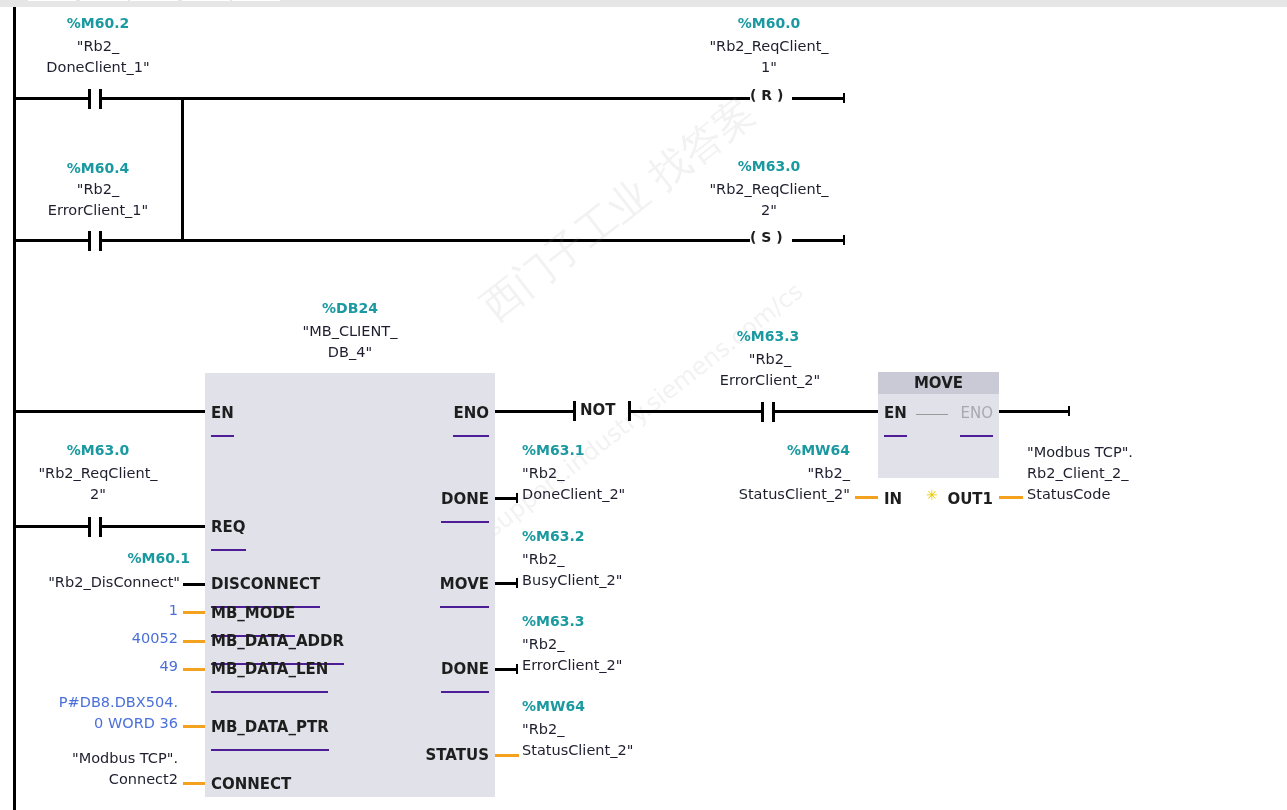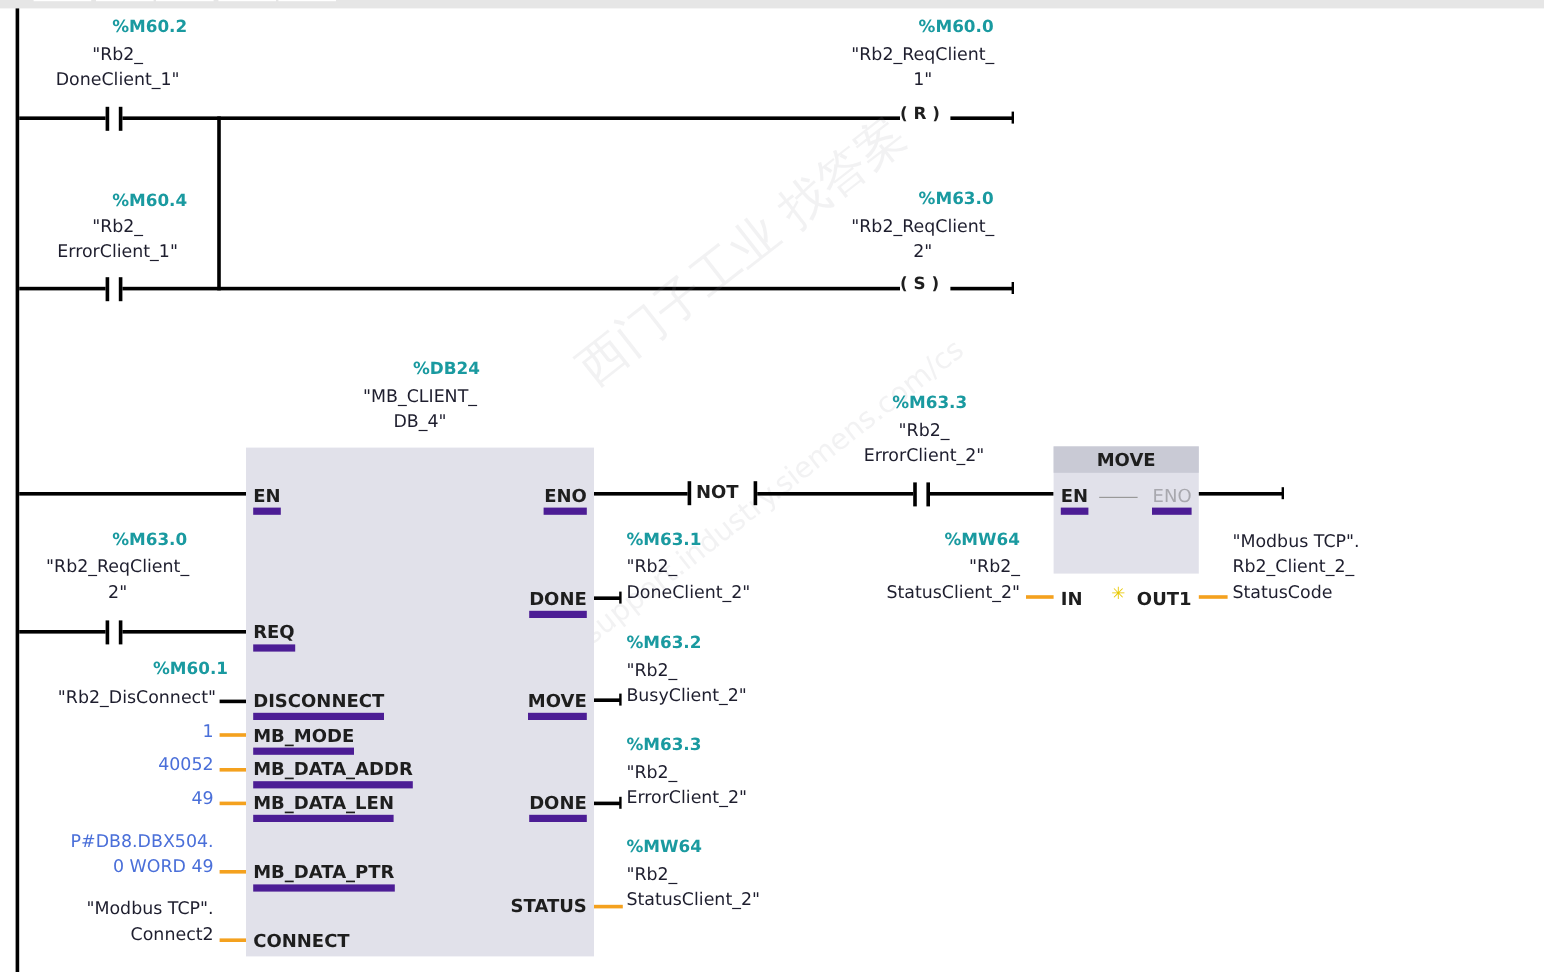--- a/index.html
+++ b/index.html
@@ -3,35 +3,35 @@
 <meta charset="utf-8">
 <style>
   html, body { margin:0; padding:0; }
   body { width:1287px; height:810px; position:relative; overflow:hidden; background:#ffffff;
          font-family:"DejaVu Sans", sans-serif; color:#1e1e1e; }
   .topbar { position:absolute; left:0; top:0; width:1287px; height:7px; background:#e6e6e6; }
   .topbar .tab { position:absolute; top:0; height:1px; width:48px; background:#ffffff; }
   .abs { position:absolute; }
   .line { position:absolute; background:#000; }
   .rail { left:13px; top:7px; width:3px; height:803px; }
-  .addr { color:#1a9aa0; font-weight:bold; font-size:14px; text-align:right; white-space:nowrap; }
+  .addr { color:#1a9aa0; font-weight:bold; font-size:14px; text-align:center; white-space:nowrap; }
   .sym { color:#1e1e2e; font-size:14.5px; line-height:21px; text-align:center; white-space:pre; }
   .sym.right { text-align:right; }
   .sym.left { text-align:left; }
   .const { color:#4a6fd9; font-size:14.5px; line-height:21px; text-align:right; white-space:pre; }
   .contact { position:absolute; width:14px; height:20px; }
   .contact:before, .contact:after { content:""; position:absolute; top:0; width:3px; height:20px; background:#000; }
   .contact:before { left:0; } .contact:after { right:0; }
   .coil { position:absolute; font-weight:bold; font-size:14px; white-space:nowrap; }
   .endcap { position:absolute; width:2px; height:10px; background:#000; }
   .box { position:absolute; background:#e1e1ea; }
   .box-title { position:absolute; left:0; right:0; top:0; height:22px; background:#c9cad5; text-align:center;
                font-weight:bold; font-size:15px; line-height:22px; color:#1e1e1e; }
   .pin { position:absolute; font-size:15px; font-weight:bold; color:#1e1e1e; white-space:nowrap; }
-  .pin.under { border-bottom:6px solid #4c1d95; padding-bottom:1px; }
+  .pin.under { border-bottom:2px solid #4c1d95; padding-bottom:13px; }
   .pin.gray { color:#a8a8ae; }
   .wire-o { position:absolute; height:3px; background:#f4a11e; }
   .watermark { position:absolute; left:470px; top:290px; transform:rotate(-38deg); transform-origin:left top;
                font-size:40px; color:rgba(150,150,160,0.12); white-space:nowrap; pointer-events:none; }
   .watermark2 { position:absolute; left:480px; top:520px; transform:rotate(-38deg); transform-origin:left top;
                font-size:24px; color:rgba(150,150,160,0.12); white-space:nowrap; pointer-events:none; }
   .star { color:#e8c800; font-weight:bold; }
 </style>
 </head>
 <body>
@@ -114,21 +114,21 @@
 <div class="abs const" style="left:120px;top:600px;width:58px">1</div>
 <div class="wire-o" style="left:183px;top:611px;width:22px"></div>
 
 <div class="abs const" style="left:100px;top:628px;width:78px">40052</div>
 <div class="wire-o" style="left:183px;top:640px;width:22px"></div>
 
 <div class="abs const" style="left:120px;top:656px;width:58px">49</div>
 <div class="wire-o" style="left:183px;top:668px;width:22px"></div>
 
 <div class="abs const" style="left:30px;top:692px;width:148px">P#DB8.DBX504.
-0 WORD 49</div>
+0 WORD 36</div>
 <div class="wire-o" style="left:183px;top:725px;width:22px"></div>
 
 <div class="abs sym right" style="left:30px;top:748px;width:148px">"Modbus TCP".
 Connect2</div>
 <div class="wire-o" style="left:183px;top:782px;width:22px"></div>
 
 <div class="line" style="left:495px;top:410px;width:78px;height:3px"></div>
 <div class="line" style="left:573px;top:401px;width:3px;height:20px"></div>
 <div class="abs" style="left:580px;top:401px;font-weight:bold;font-size:15px">NOT</div>
 <div class="line" style="left:628px;top:401px;width:3px;height:20px"></div>

